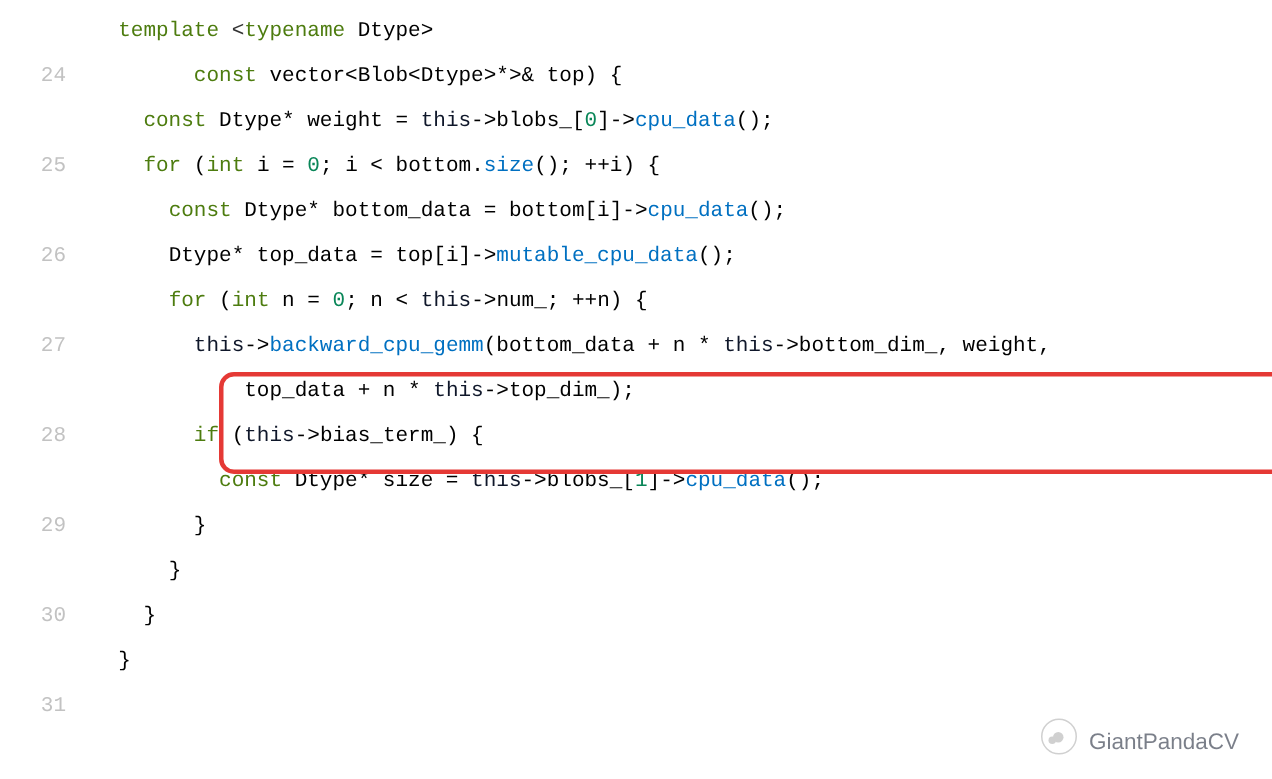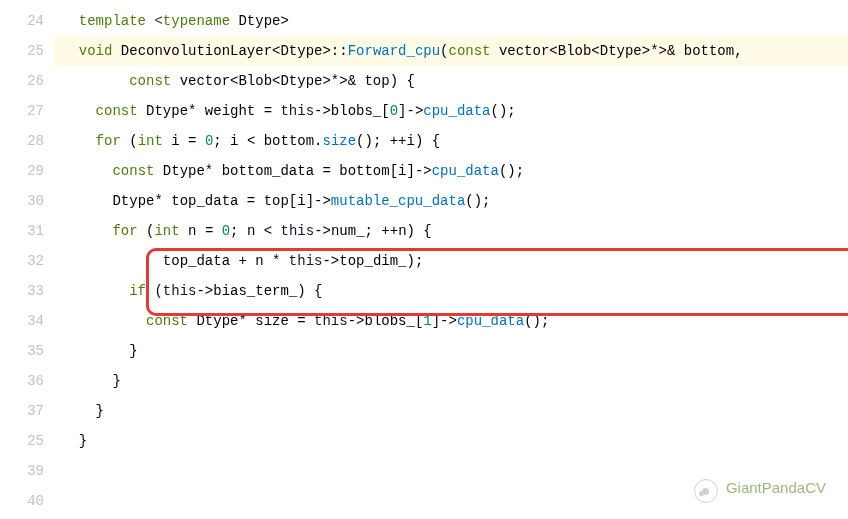--- a/index.html
+++ b/index.html
@@ -22,20 +22,21 @@
     text-align: right;
     color: #c2c2c2;
     padding-right: 10px;
     padding-top: 6px;
     user-select: none;
     font-size: 14px;
   }
   .gutter div {
     height: 30px;
     line-height: 30px;
+    margin-top: 30px;
   }
   .code {
     flex: 1;
     padding-top: 6px;
     position: relative;
   }
   .line {
     height: 30px;
     line-height: 30px;
     white-space: pre;
@@ -54,25 +55,25 @@
     position: absolute;
     border: 3px solid #e53935;
     border-radius: 10px;
     pointer-events: none;
   }
   .watermark {
     position: absolute;
     right: 22px;
     bottom: 16px;
     display: flex;
-    align-items: flex-start;
+    align-items: flex-end;
     gap: 8px;
     opacity: 0.55;
     font-family: -apple-system, "Segoe UI", sans-serif;
-    color: #4d7c0f;
+    color: #0f172a;
     font-size: 15px;
   }
   .wm-icon {
     width: 22px;
     height: 22px;
     border: 1.5px solid #aaa;
     border-radius: 50%;
     position: relative;
     display: flex;
     align-items: center;
@@ -104,27 +105,27 @@
       <div>34</div>
       <div>35</div>
       <div>36</div>
       <div>37</div>
       <div>25</div>
       <div>39</div>
       <div>40</div>
     </div>
   <div class="code" id="code">
     <div class="line">  <span class="kw">template</span><span class="op"> &lt;</span><span class="kw">typename</span><span class="pl"> Dtype&gt;</span></div>
-      <div class="line hl-line">  <span class="kw">void</span><span class="pl"> DeconvolutionLayer&lt;Dtype&gt;::</span><span class="fn">Forward_cpu</span><span class="pl">(</span><span class="kw">const</span><span class="pl"> vector&lt;Blob&lt;Dtype&gt;*&gt;&amp; bottom,</span></div>
       <div class="line">        <span class="kw">const</span><span class="pl"> vector&lt;Blob&lt;Dtype&gt;*&gt;&amp; top) {</span></div>
       <div class="line">    <span class="kw">const</span><span class="pl"> Dtype* weight = </span><span class="this">this</span><span class="pl">-&gt;blobs_[</span><span class="num">0</span><span class="pl">]-&gt;</span><span class="fn">cpu_data</span><span class="pl">();</span></div>
       <div class="line">    <span class="kw">for</span><span class="pl"> (</span><span class="kw">int</span><span class="pl"> i = </span><span class="num">0</span><span class="pl">; i &lt; bottom.</span><span class="fn">size</span><span class="pl">(); ++i) {</span></div>
       <div class="line">      <span class="kw">const</span><span class="pl"> Dtype* bottom_data = bottom[i]-&gt;</span><span class="fn">cpu_data</span><span class="pl">();</span></div>
       <div class="line">      <span class="pl">Dtype* top_data = top[i]-&gt;</span><span class="fn">mutable_cpu_data</span><span class="pl">();</span></div>
       <div class="line">      <span class="kw">for</span><span class="pl"> (</span><span class="kw">int</span><span class="pl"> n = </span><span class="num">0</span><span class="pl">; n &lt; </span><span class="this">this</span><span class="pl">-&gt;num_; ++n) {</span></div>
+      <div class="line">        <span class="this">this</span><span class="pl">-&gt;</span><span class="fn">backward_cpu_gemm</span><span class="pl">(bottom_data + n * </span><span class="this">this</span><span class="pl">-&gt;bottom_dim_, weight,</span></div>
       <div class="line">            <span class="pl">top_data + n * </span><span class="this">this</span><span class="pl">-&gt;top_dim_);</span></div>
       <div class="line">        <span class="kw">if</span><span class="pl"> (</span><span class="this">this</span><span class="pl">-&gt;bias_term_) {</span></div>
       <div class="line">          <span class="kw">const</span><span class="pl"> Dtype* size = </span><span class="this">this</span><span class="pl">-&gt;blobs_[</span><span class="num">1</span><span class="pl">]-&gt;</span><span class="fn">cpu_data</span><span class="pl">();</span></div>
       <div class="line">        <span class="pl">}</span></div>
       <div class="line">      <span class="pl">}</span></div>
       <div class="line">    <span class="pl">}</span></div>
       <div class="line">  <span class="pl">}</span></div>
       <div class="redbox" id="redbox" style="top: 248px; left: 92px; width: 714px; height: 62px;"></div>
   </div>
   <div class="watermark">

